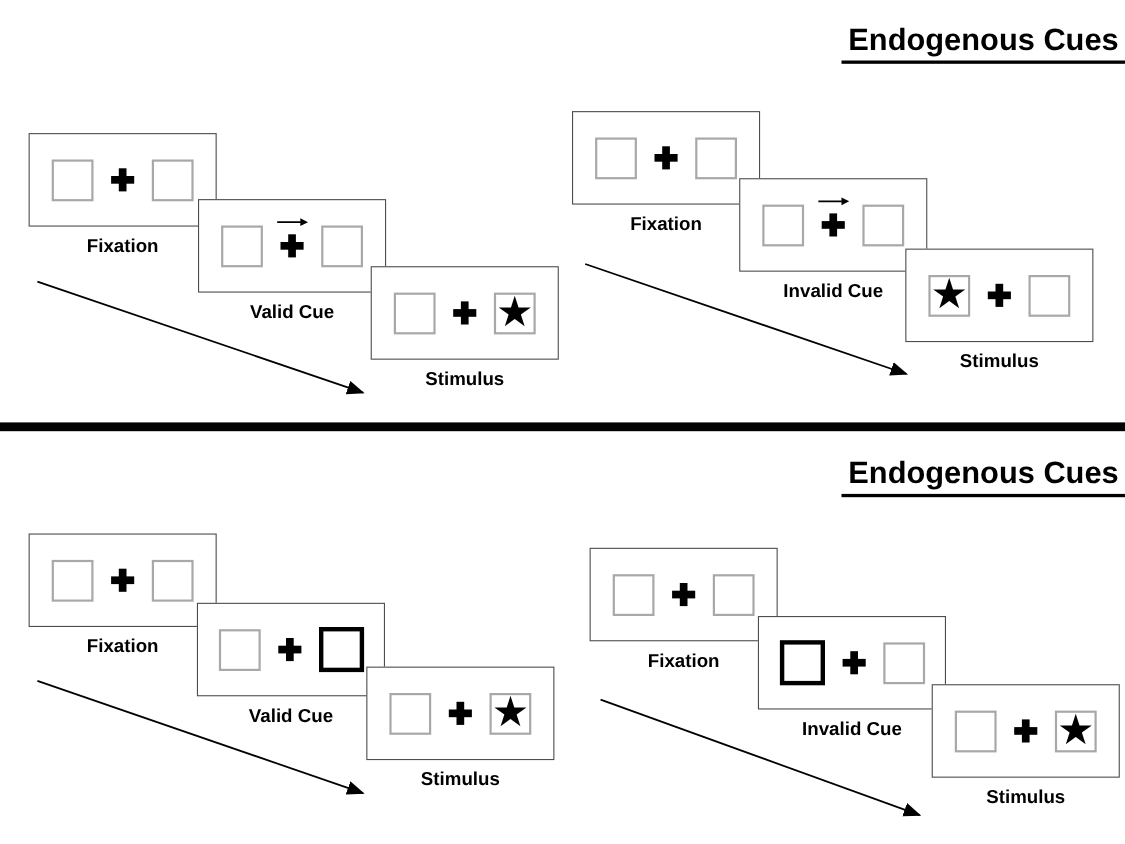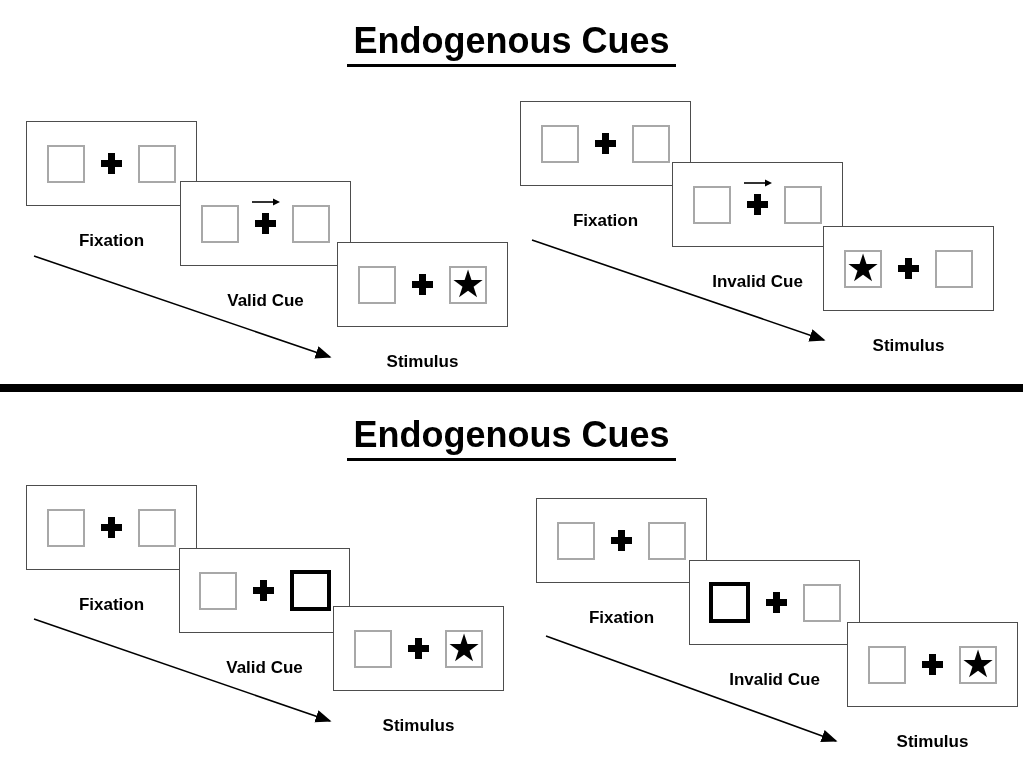--- a/index.html
+++ b/index.html
@@ -2,22 +2,22 @@
 <html><head>
 <meta charset="utf-8">
 <style>
   html,body{margin:0;padding:0;}
   body{
     width:1023px;height:767px;position:relative;overflow:hidden;
     background:#ffffff;color:#000;
     font-family:"Liberation Sans", sans-serif;
   }
   .section-title{
-    position:absolute;left:0;width:1023px;text-align:center;
-    font-size:36px;font-weight:bold;line-height:1.15;
+    position:absolute;left:0;width:1023px;text-align:right;
+    font-size:28px;font-weight:bold;line-height:1.15;
   }
   .section-title .underline{
     display:inline-block;border-bottom:3px solid #000;padding:0 6px 3px 6px;
   }
   .divider{
     position:absolute;left:0;top:384px;width:1023px;height:8px;background:#000;
   }
   .arrows-overlay{
     position:absolute;left:0;top:0;z-index:0;pointer-events:none;
   }
@@ -42,21 +42,21 @@
   .plus-wrap{position:relative;width:21px;height:21px;flex:0 0 auto;}
   .plus{position:absolute;left:0;top:0;width:21px;height:21px;}
   .plus::before{
     content:"";position:absolute;left:7px;top:0;width:7px;height:21px;background:#000;
   }
   .plus::after{
     content:"";position:absolute;top:7px;left:0;width:21px;height:7px;background:#000;
   }
   .cue-arrow{position:absolute;left:-4px;top:-16px;}
   .panel-label{
-    margin-top:25px;width:171px;text-align:center;
+    margin-top:8px;width:171px;text-align:center;
     font-weight:bold;font-size:17px;
   }
 </style>
 </head>
 <body>
 
 <svg class="arrows-overlay" width="1023" height="767" viewBox="0 0 1023 767">
   <defs>
     <marker id="ah" markerWidth="11" markerHeight="9" refX="9" refY="4" orient="auto">
       <path d="M0,0 L10,4 L0,8 Z" fill="#000"></path>

